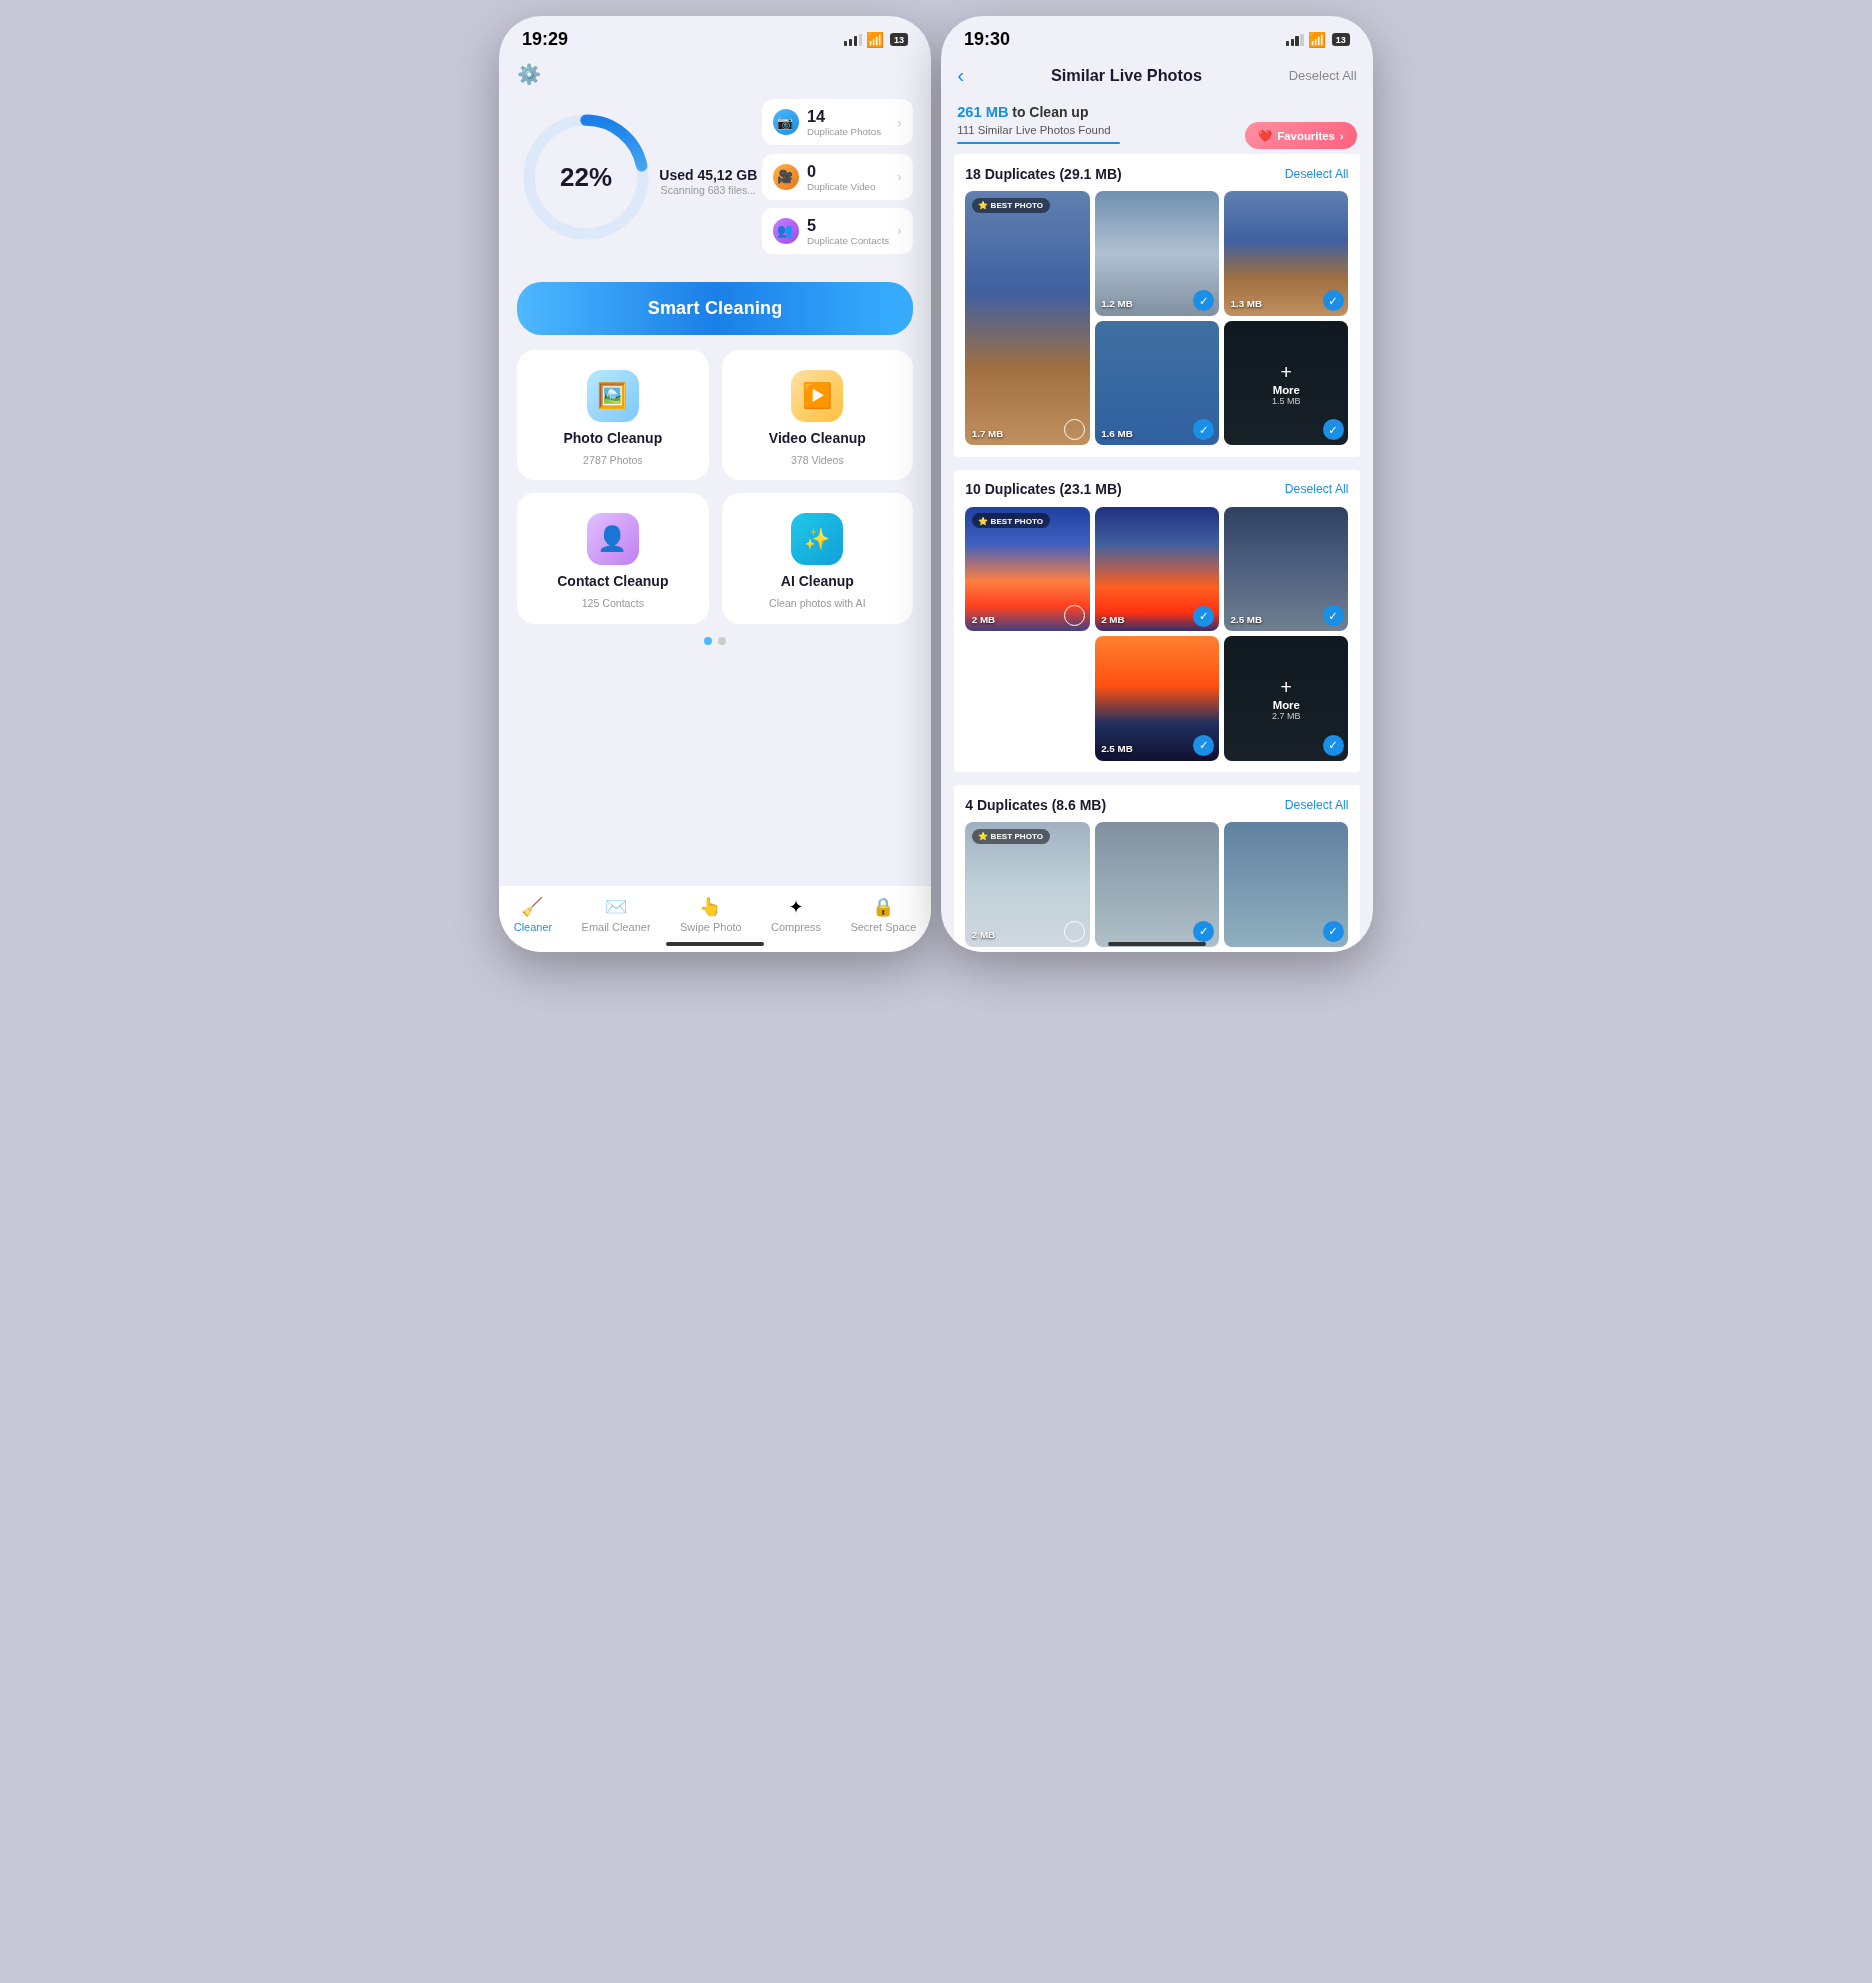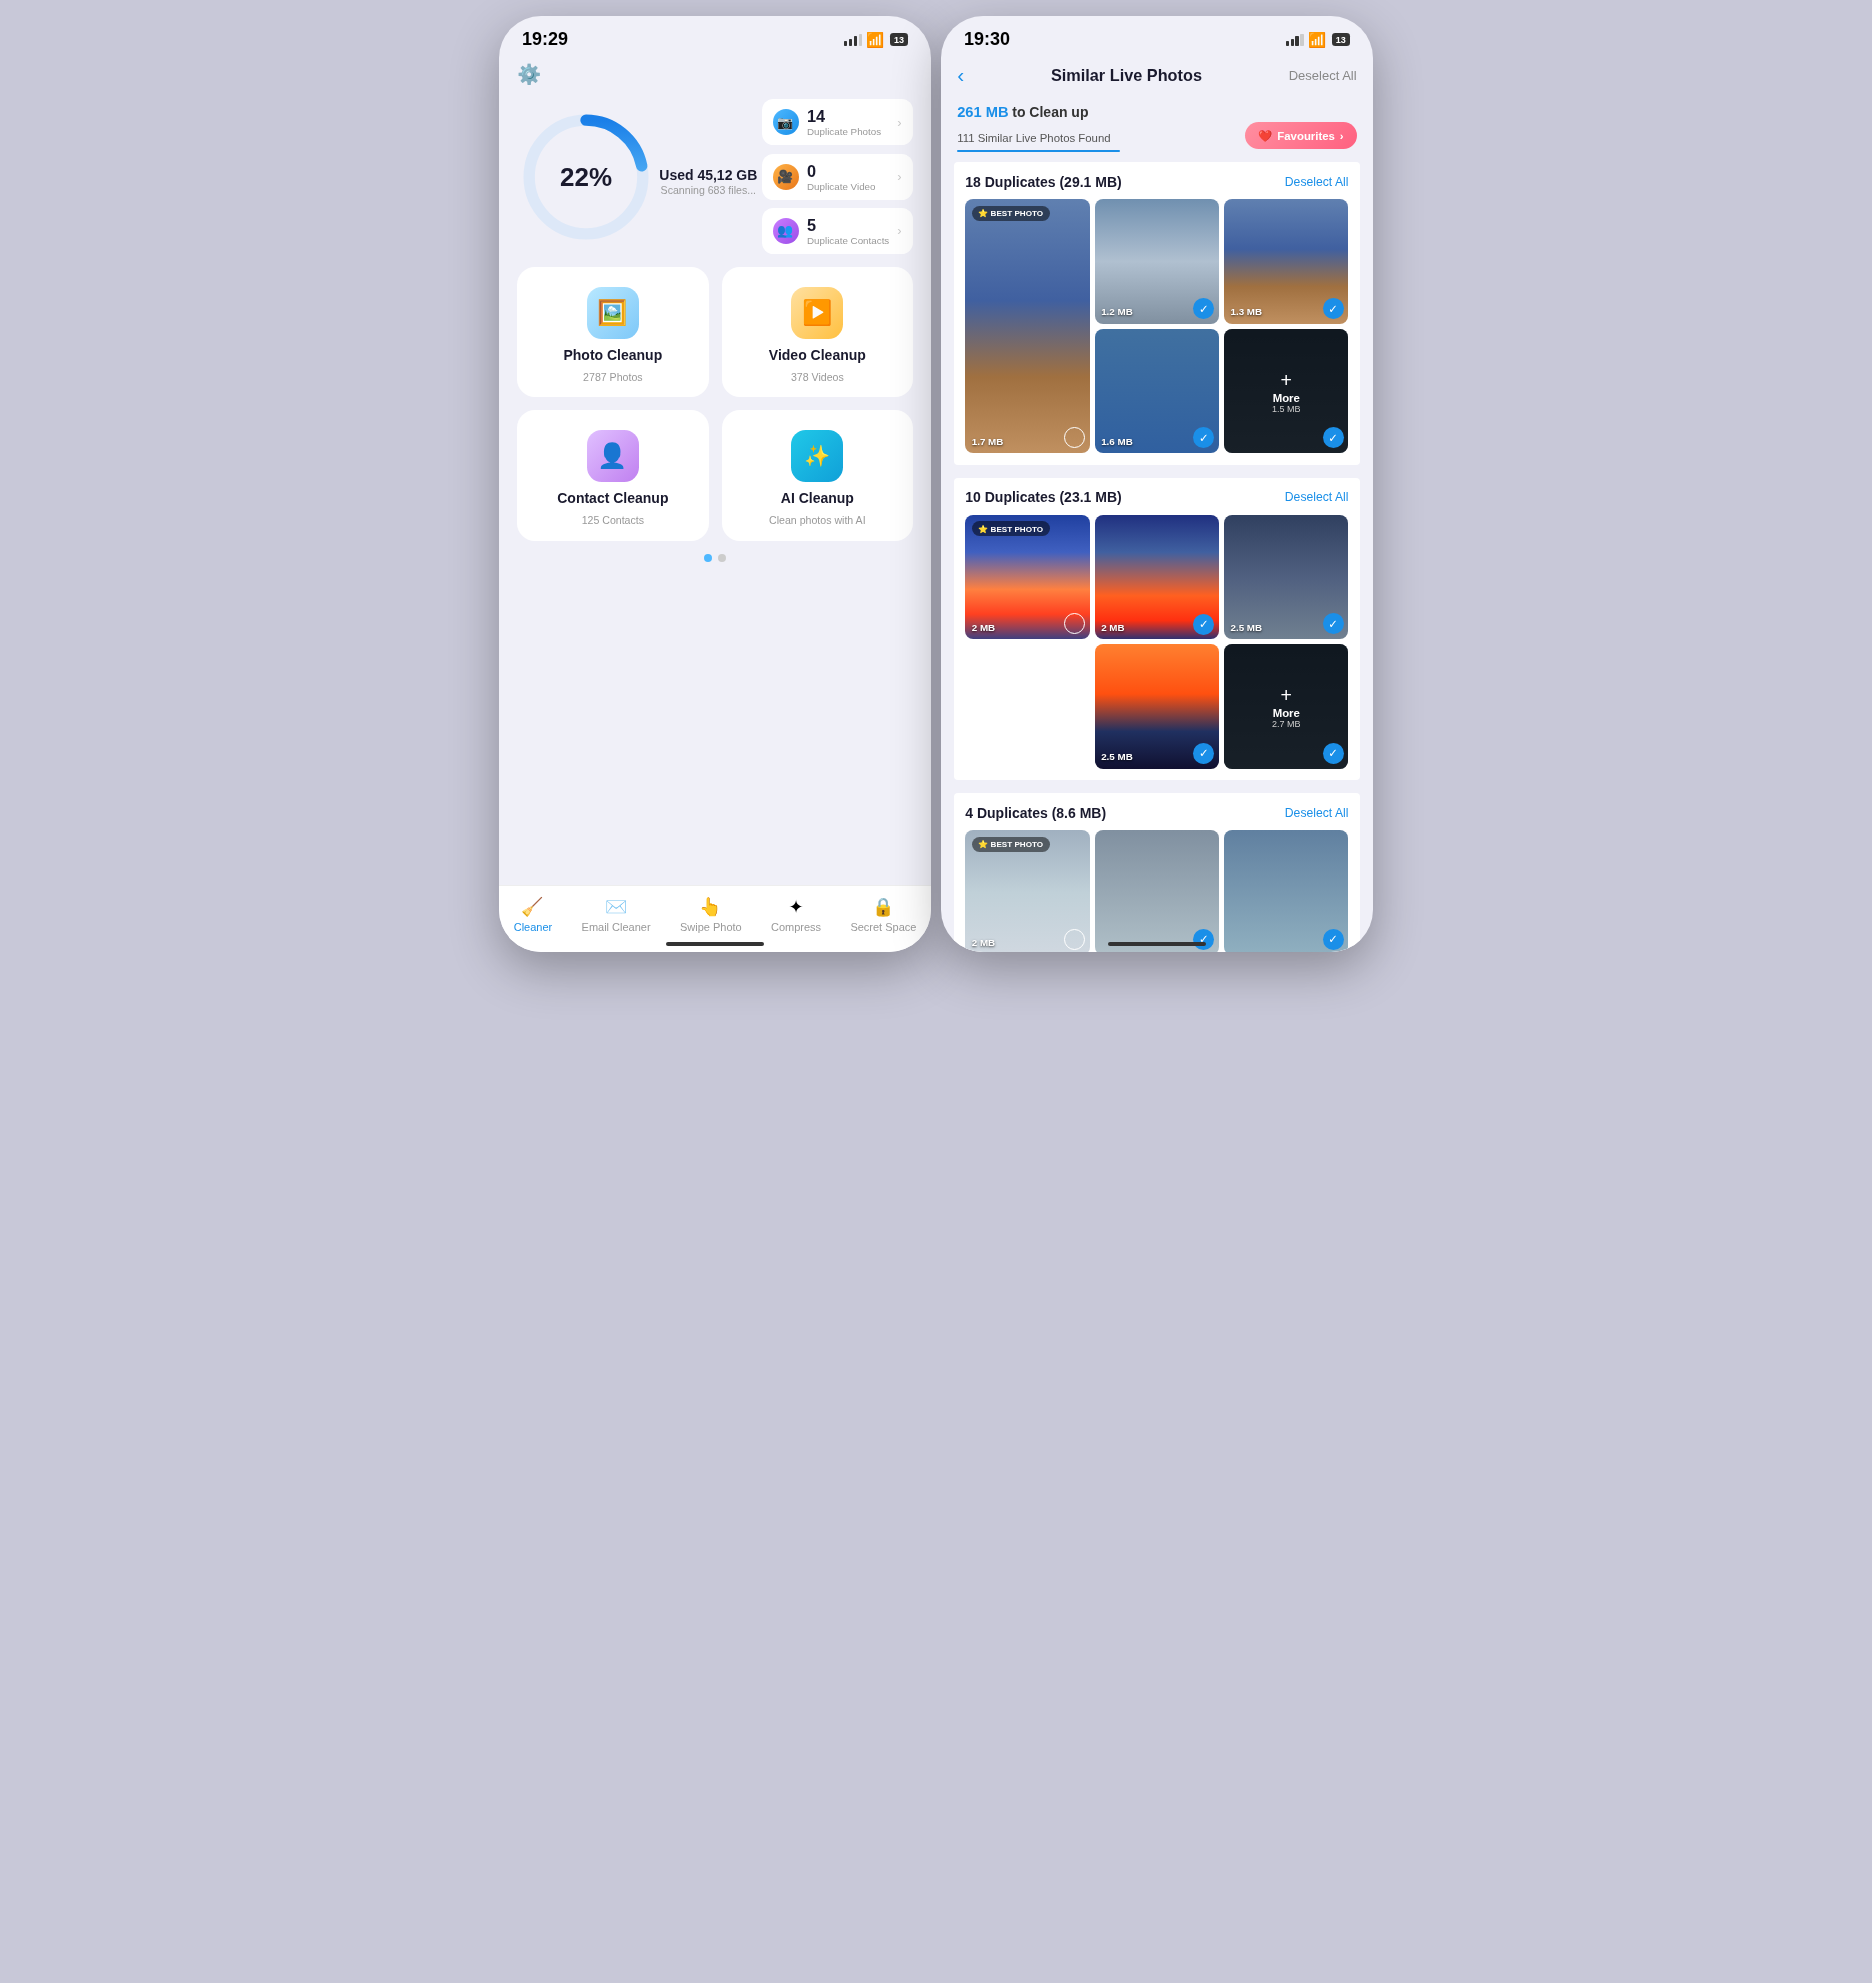--- a/index.html
+++ b/index.html
@@ -272,21 +272,21 @@
     }
     
     .summary-bar {
       padding: 6.5px 16.3px 0;
     }
     .summary-size {
       font-size: 14.7px;
       font-weight: 700;
       color: #1a8fe8;
     }
-    .summary-count { font-size: 11.4px; color: #555; margin-top: 12px; }
+    .summary-count { font-size: 11.4px; color: #555; margin-top: 4px; }
     .tab-underline {
       height: 2.4px;
       background: #1a8fe8;
       margin: 6.5px 16.3px 0;
       border-radius: 1.6px;
       width: 163px;
     }
     
     .fav-btn {
       position: absolute;
@@ -525,20 +525,21 @@
             <div class="dup-text">
               <div class="dup-count">5</div>
               <div class="dup-label">Duplicate Contacts</div>
             </div>
             <span class="dup-arrow">›</span>
           </div>
         </div>
       </div>
 
       
+      <button class="smart-btn">Smart Cleaning</button>
 
       
       <div class="cards-grid">
         <div class="card">
           <div class="card-icon card-icon-blue">🖼️</div>
           <div class="card-title">Photo Cleanup</div>
           <div class="card-sub">2787 Photos</div>
         </div>
         <div class="card">
           <div class="card-icon card-icon-yellow">▶️</div>

